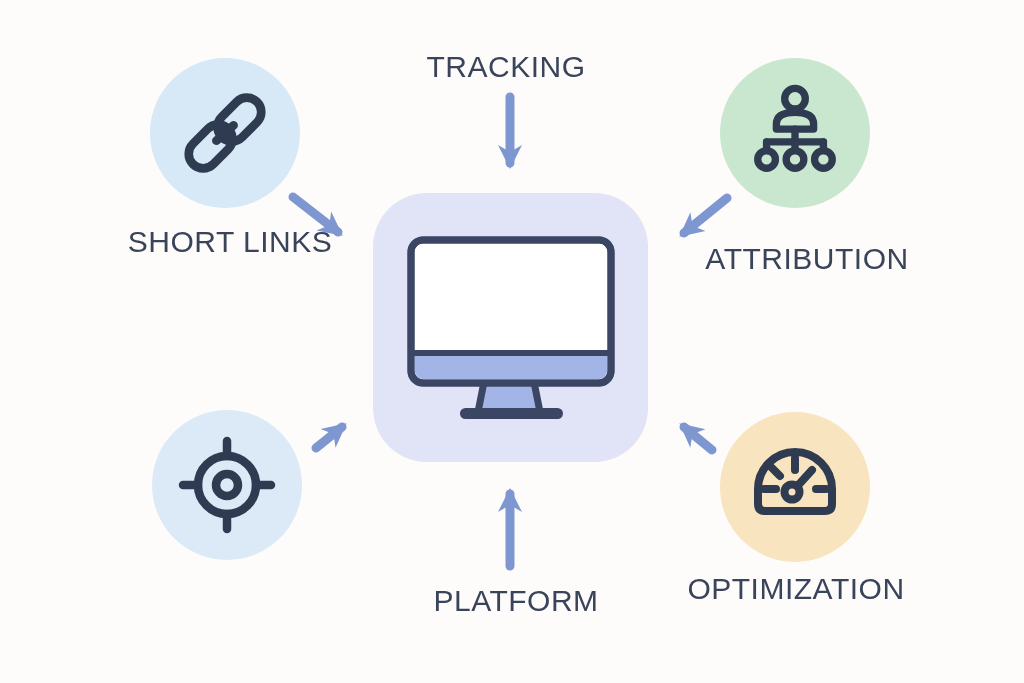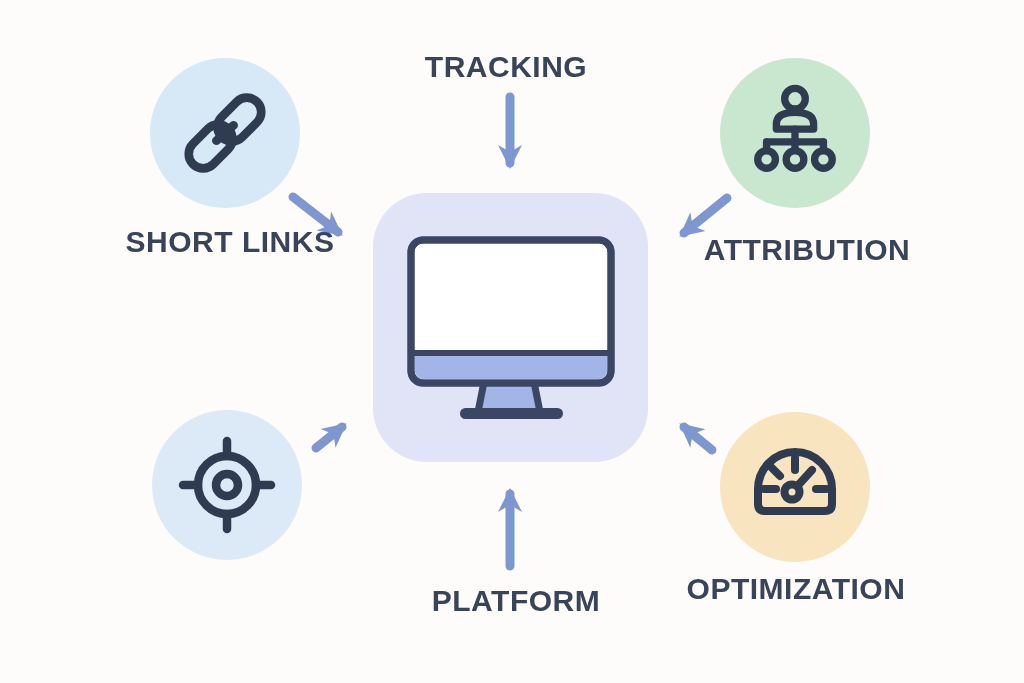--- a/index.html
+++ b/index.html
@@ -57,28 +57,28 @@
   .ico{
     stroke:var(--icon-stroke);
     fill:none;
     stroke-linecap:round;
     stroke-linejoin:round;
   }
   .label{
     position:absolute;
     transform:translateX(-50%);
     font-size:30px;
-    font-weight:700;
+    font-weight:400;
     letter-spacing:0.5px;
     color:var(--text);
     white-space:nowrap;
   }
   .label-tracking{left:506px;top:50px;}
   .label-short-links{left:230px;top:225px;}
-  .label-attribution{left:807px;top:233px;}
+  .label-attribution{left:807px;top:242px;}
   .label-platform{left:516px;top:584px;}
   .label-optimization{left:796px;top:572px;}
 
   
   .mon-body{fill:#ffffff;stroke:var(--monitor-outline);stroke-width:7;}
   .mon-body-stroke{fill:none;stroke:var(--monitor-outline);stroke-width:7;}
   .mon-strip{fill:var(--monitor-accent);}
   .mon-sep{stroke:var(--monitor-outline);stroke-width:6;}
   .mon-stand{fill:var(--monitor-accent);stroke:var(--monitor-outline);stroke-width:7;stroke-linejoin:round;}
   .mon-base{fill:var(--monitor-outline);}

